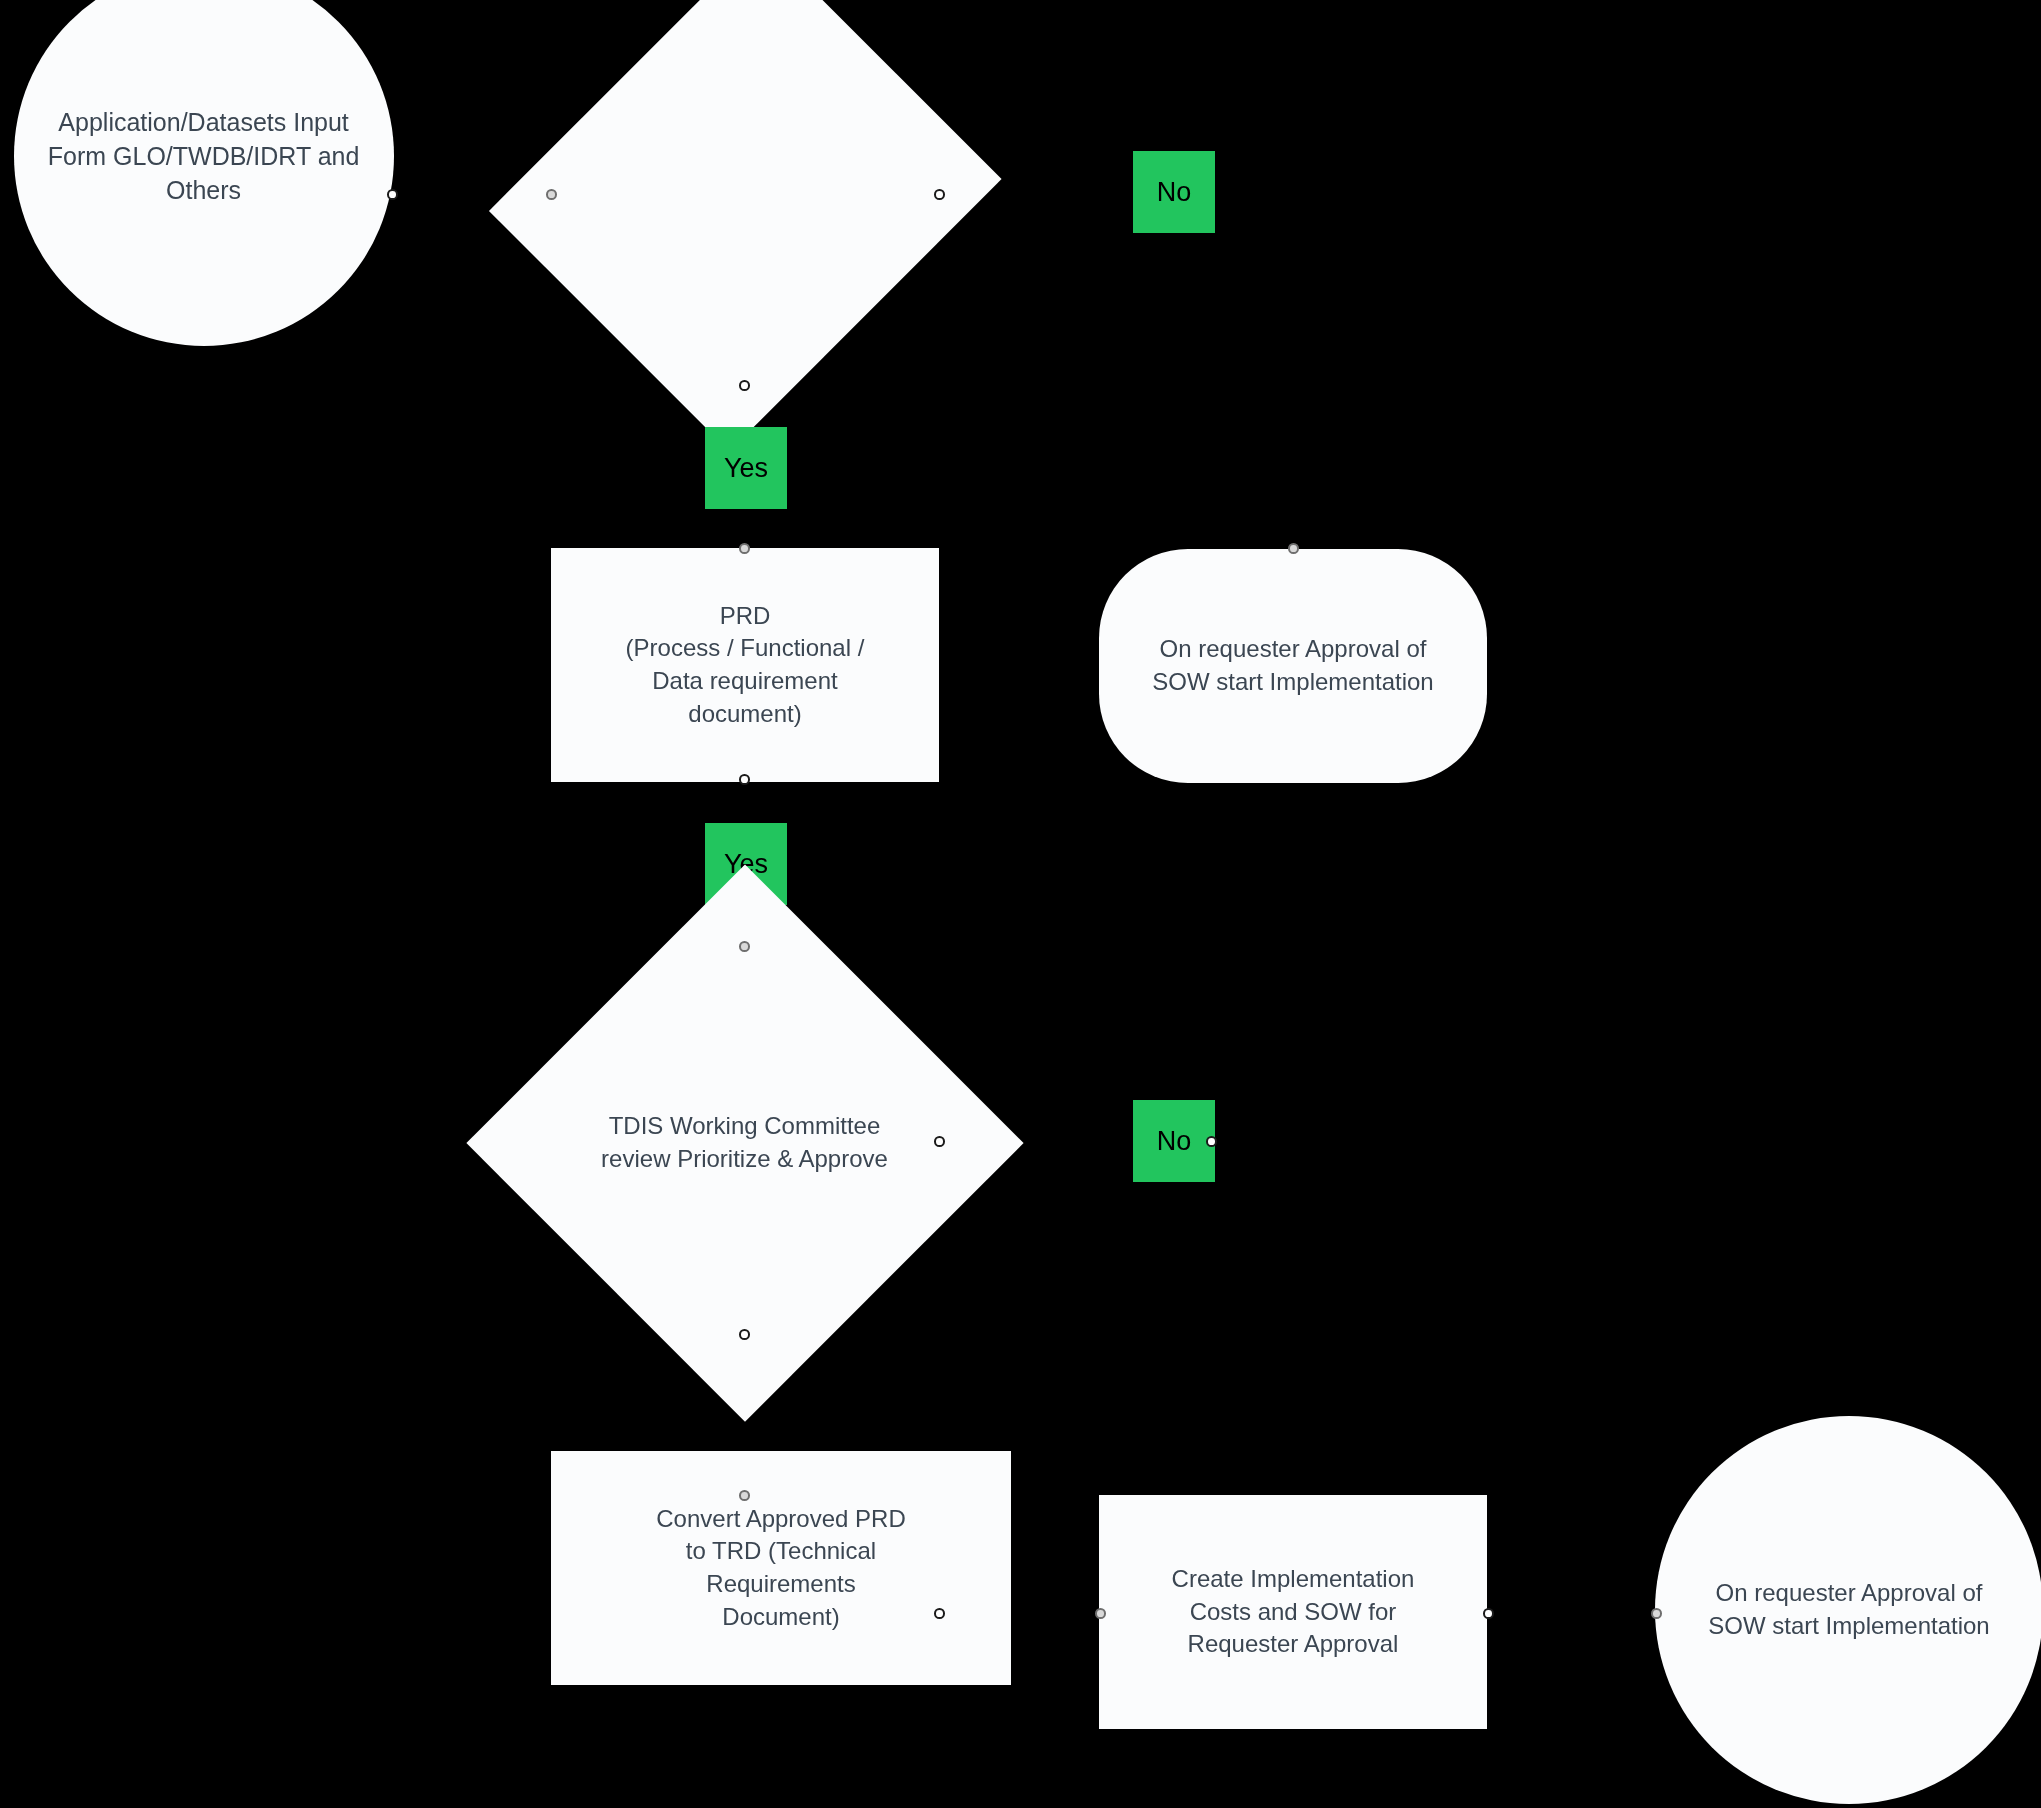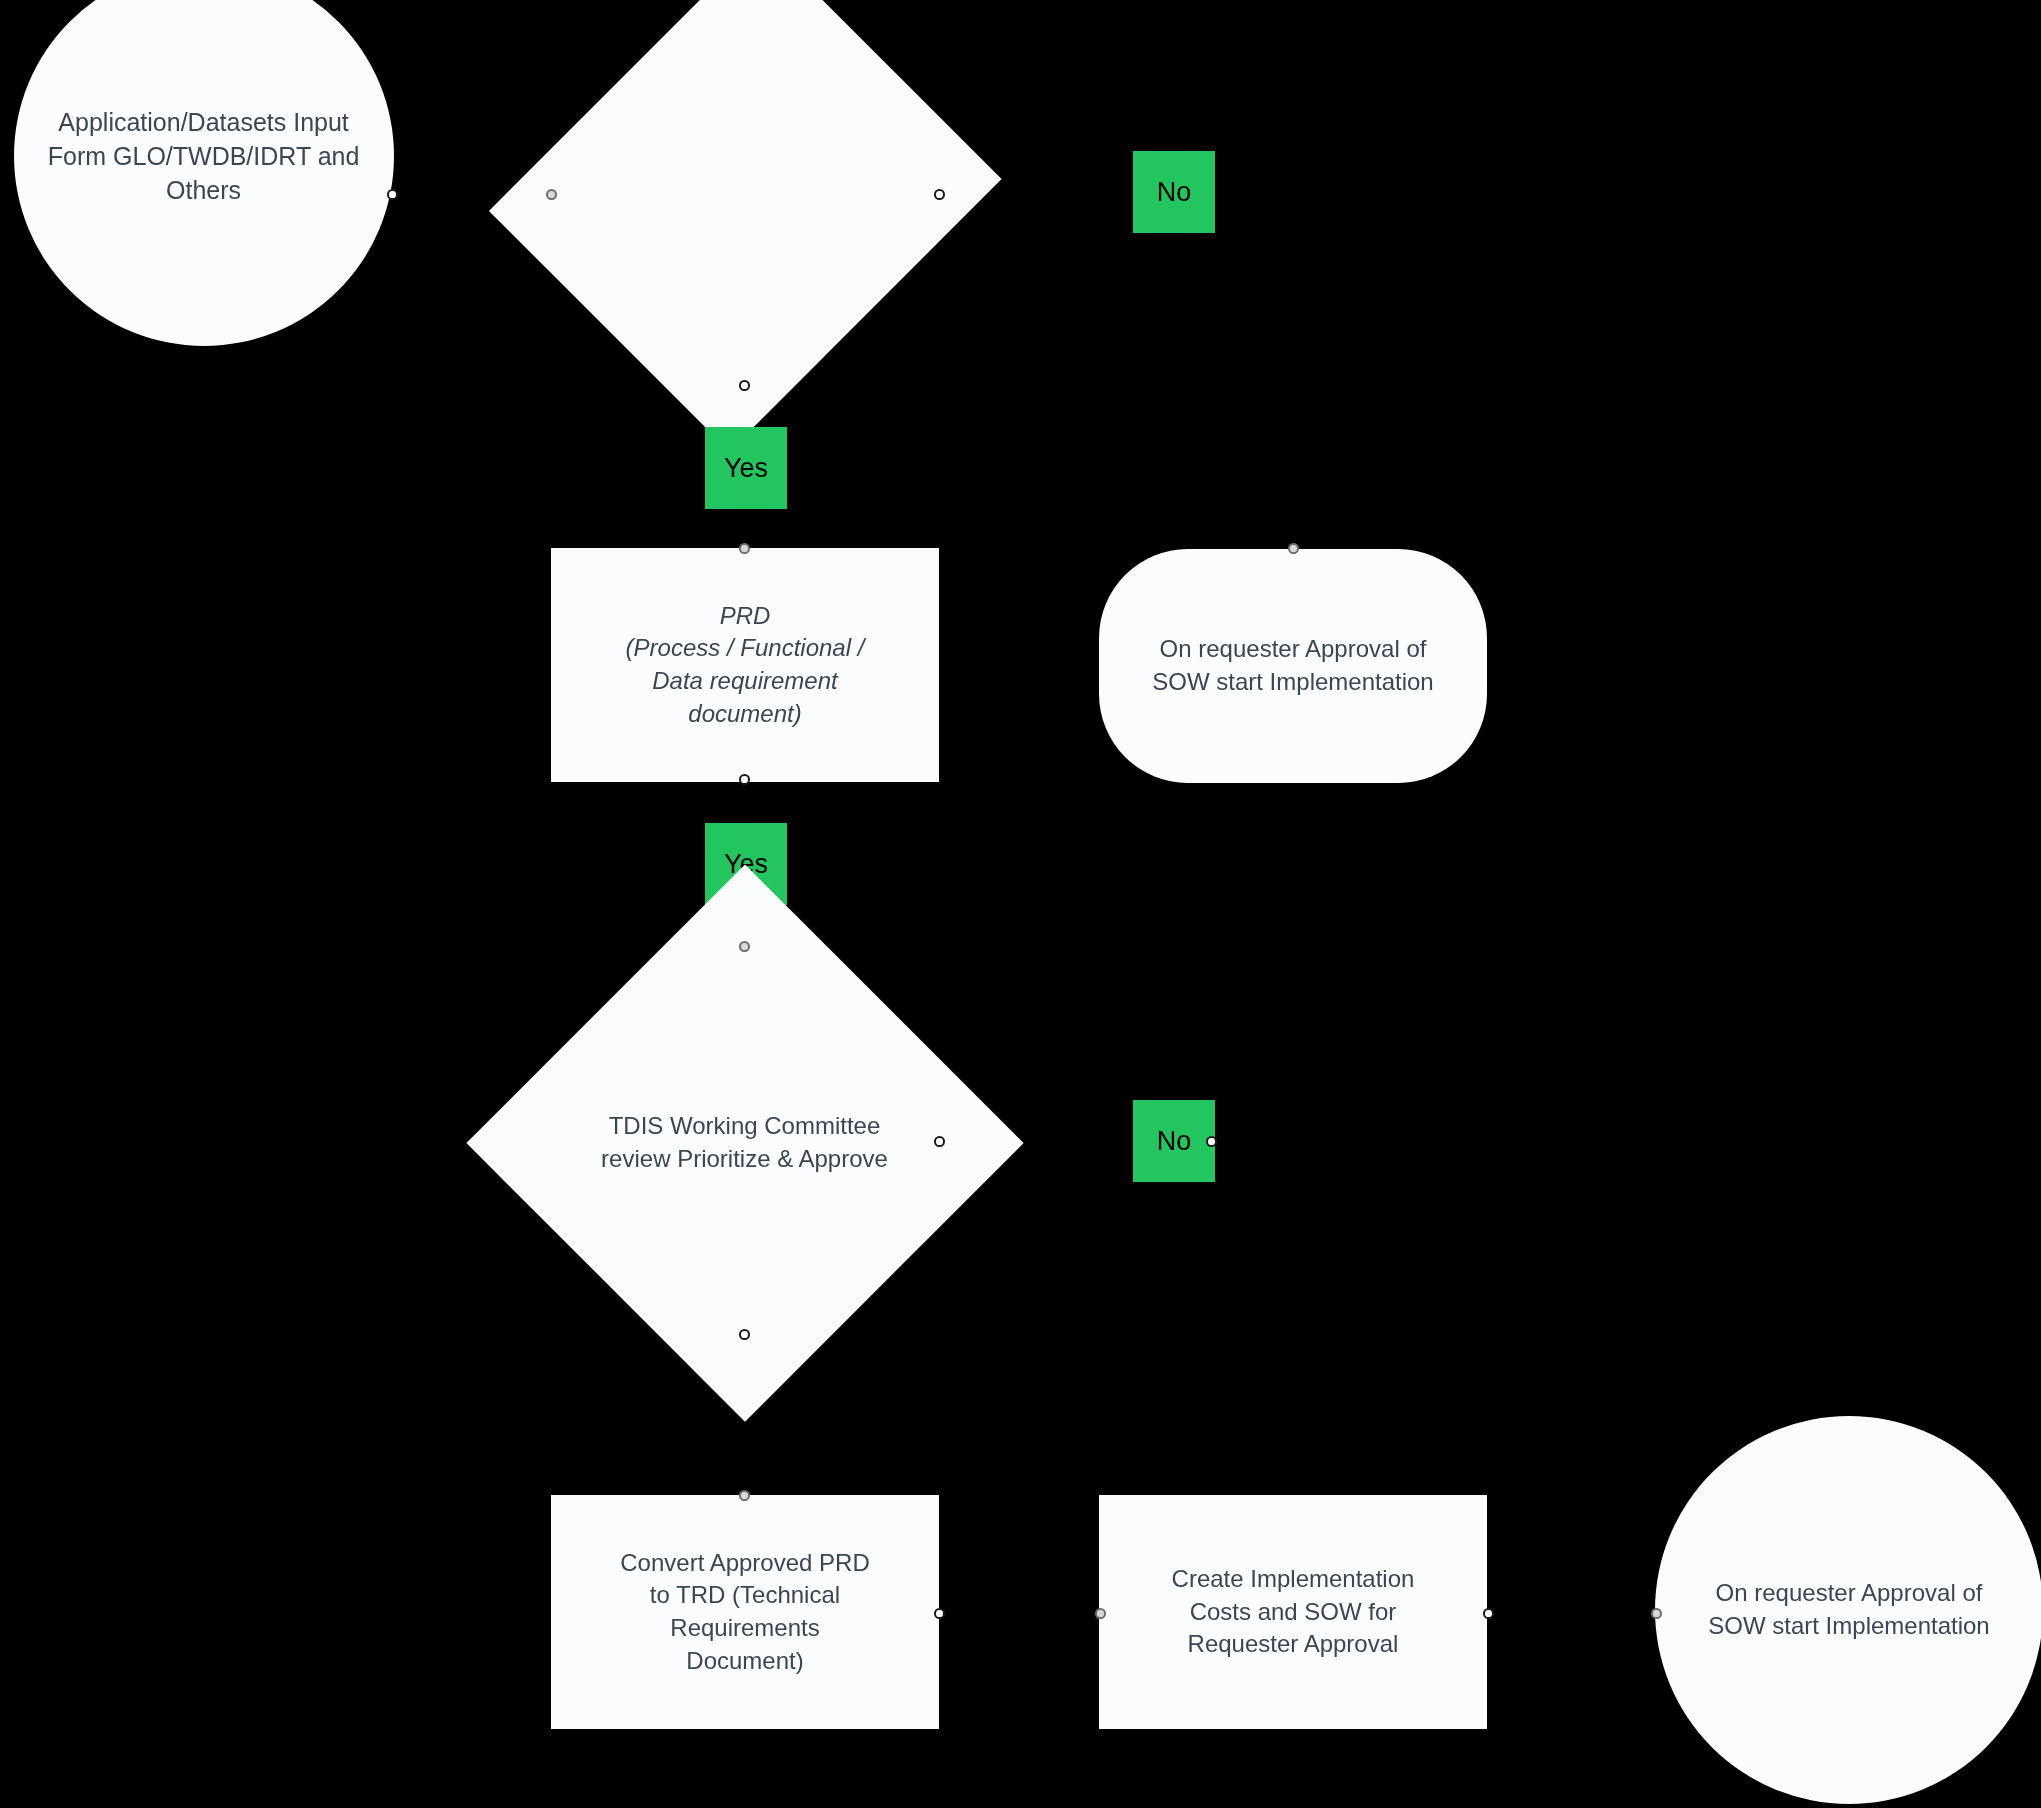--- a/index.html
+++ b/index.html
@@ -108,21 +108,21 @@
   <div class="port" style="left:739px; top:380px;"></div>
 
   <div class="label-box" style="left:1133px; top:151px; width:82px; height:82px;">
     <span>No</span>
   </div>
 
   <div class="label-box" style="left:705px; top:427px; width:82px; height:82px;">
     <span>Yes</span>
   </div>
 
-  <div class="node shape-rect t-md" style="left:551px; top:548px; width:388px; height:234px;font-style:italic;">
+  <div class="node shape-rect t-md" style="left:551px; top:548px; width:388px; height:234px;">
     <span class="txt">PRD
 (Process / Functional /
 Data requirement
 document)</span>
   </div>
   <div class="port dim" style="left:739px; top:543px;"></div>
   <div class="port" style="left:739px; top:774px;"></div>
 
   <div class="node shape-rrect t-md" style="left:1099px; top:549px; width:388px; height:234px;">
     <span class="txt">On requester Approval of
@@ -141,21 +141,21 @@
   </div>
   <div class="port dim" style="left:739px; top:941px;"></div>
   <div class="port" style="left:934px; top:1136px;"></div>
   <div class="port" style="left:739px; top:1329px;"></div>
 
   <div class="label-box" style="left:1133px; top:1100px; width:82px; height:82px;">
     <span>No</span>
   </div>
   <div class="port" style="left:1206px; top:1136px;"></div>
 
-  <div class="node shape-rect t-md" style="left:551px; top:1495px; width:388px; height:234px;">
+  <div class="node shape-rect t-md" style="left:551px; top:1451px; width:460px; height:234px;">
     <span class="txt">Convert Approved PRD
 to TRD (Technical
 Requirements
 Document)</span>
   </div>
   <div class="port dim" style="left:739px; top:1490px;"></div>
   <div class="port" style="left:934px; top:1608px;"></div>
 
   <div class="node shape-rect t-md" style="left:1099px; top:1495px; width:388px; height:234px;">
     <span class="txt">Create Implementation

